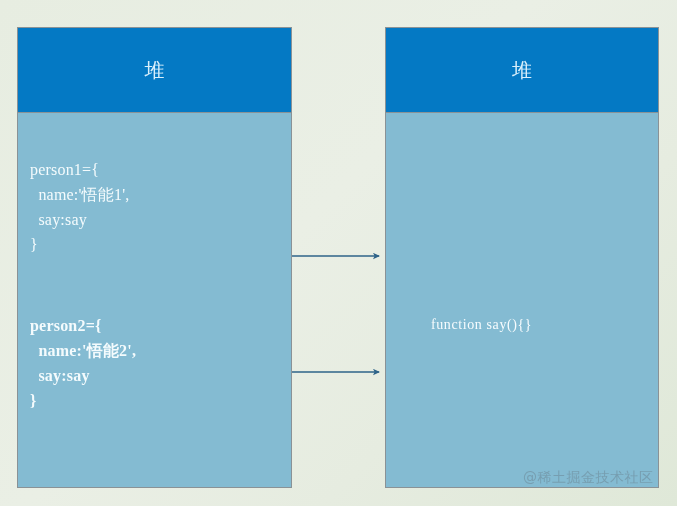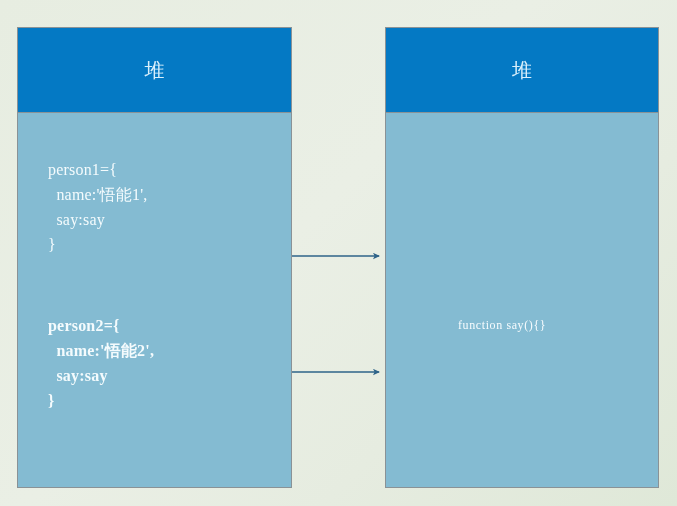--- a/index.html
+++ b/index.html
@@ -49,43 +49,42 @@
 
   .mem-body {
     position: absolute;
     left: 0; right: 0;
     top: 85px; bottom: 0;
   }
 
   
   .code-block {
     position: absolute;
-    left: 30px;
+    left: 12px;
     color: #f4fbfd;
     font-family: "Liberation Serif", serif;
     font-size: 16px;
     line-height: 25px;
     white-space: pre;
     letter-spacing: 0.2px;
   }
   .code-block.first  { top: 44px; }
   .code-block.second { top: 200px; font-weight: bold; }
 
   
   .fn-text {
     position: absolute;
     left: 45px;
     top: 200px;
     color: #f7fcfe;
     font-family: "Liberation Serif", serif;
-    font-size: 12px;
+    font-size: 14px;
     line-height: 24px;
     white-space: pre;
     letter-spacing: 0.6px;
-    margin-left: 27px;
   }
 
   
   .arrow-svg {
     position: absolute;
     left: 0; top: 0;
     width: 677px;
     height: 506px;
     pointer-events: none;
   }
@@ -135,14 +134,15 @@
   <svg class="arrow-svg" viewBox="0 0 677 506">
     <defs>
       <marker id="ah" markerWidth="7" markerHeight="7" refX="6" refY="3.2" orient="auto" markerUnits="userSpaceOnUse">
         <path d="M0,0 L7,3.2 L0,6.4 L1.6,3.2 Z" fill="#2e6389"></path>
       </marker>
     </defs>
     <line id="arrow-1" x1="292" y1="256" x2="379" y2="256" stroke="#2e6389" stroke-width="1.4" marker-end="url(#ah)"></line>
     <line id="arrow-2" x1="292" y1="372" x2="379" y2="372" stroke="#2e6389" stroke-width="1.4" marker-end="url(#ah)"></line>
   </svg>
 
+  <div class="watermark">@稀土掘金技术社区</div>
 
 </div>
 
 </body></html>

